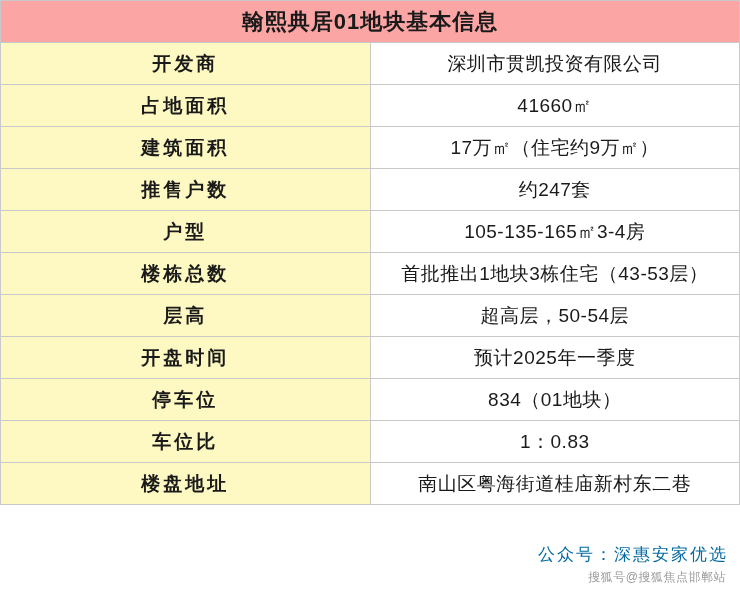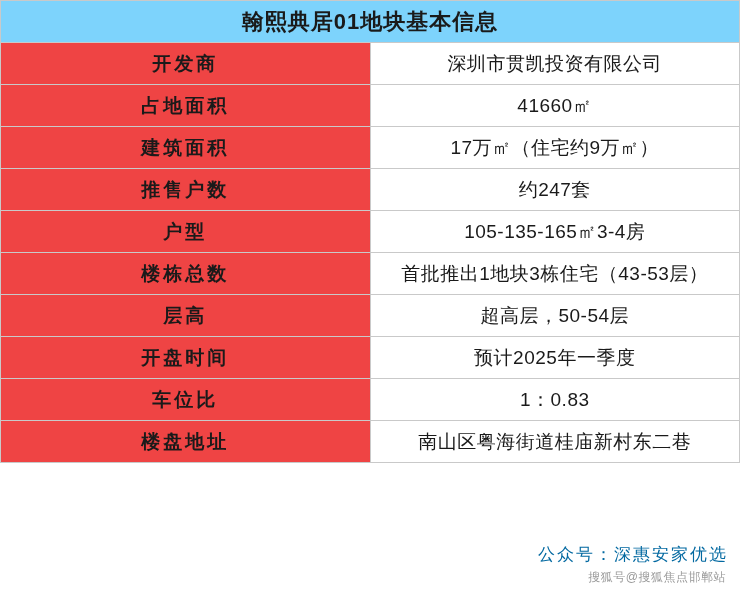--- a/index.html
+++ b/index.html
@@ -27,30 +27,30 @@
   }
   table.info-table td {
     border: 1px solid #c9c9c9;
     box-sizing: border-box;
     padding: 0;
     text-align: center;
     vertical-align: middle;
     color: #1a1a1a;
   }
   .title-cell {
-    background: #7dd3fc;
+    background: #fca5a5;
     height: 42px;
     font-size: 22px;
     font-weight: bold;
     letter-spacing: 1px;
     color: #111111;
   }
   .label-cell {
     width: 186px;
-    background: #ef4444;
+    background: #fef9c3;
     height: 42px;
     font-size: 19px;
     font-weight: bold;
     letter-spacing: 3px;
     color: #1a1a1a;
   }
   .value-cell {
     background: #ffffff;
     height: 42px;
     font-size: 19px;
@@ -115,20 +115,24 @@
       </tr>
       <tr>
         <td class="label-cell">层高</td>
         <td class="value-cell">超高层，50-54层</td>
       </tr>
       <tr>
         <td class="label-cell">开盘时间</td>
         <td class="value-cell">预计2025年一季度</td>
       </tr>
       <tr>
+        <td class="label-cell">停车位</td>
+        <td class="value-cell">834（01地块）</td>
+      </tr>
+      <tr>
         <td class="label-cell">车位比</td>
         <td class="value-cell">1：0.83</td>
       </tr>
       <tr>
         <td class="label-cell">楼盘地址</td>
         <td class="value-cell">南山区粤海街道桂庙新村东二巷</td>
       </tr>
     </tbody>
   </table>
 

